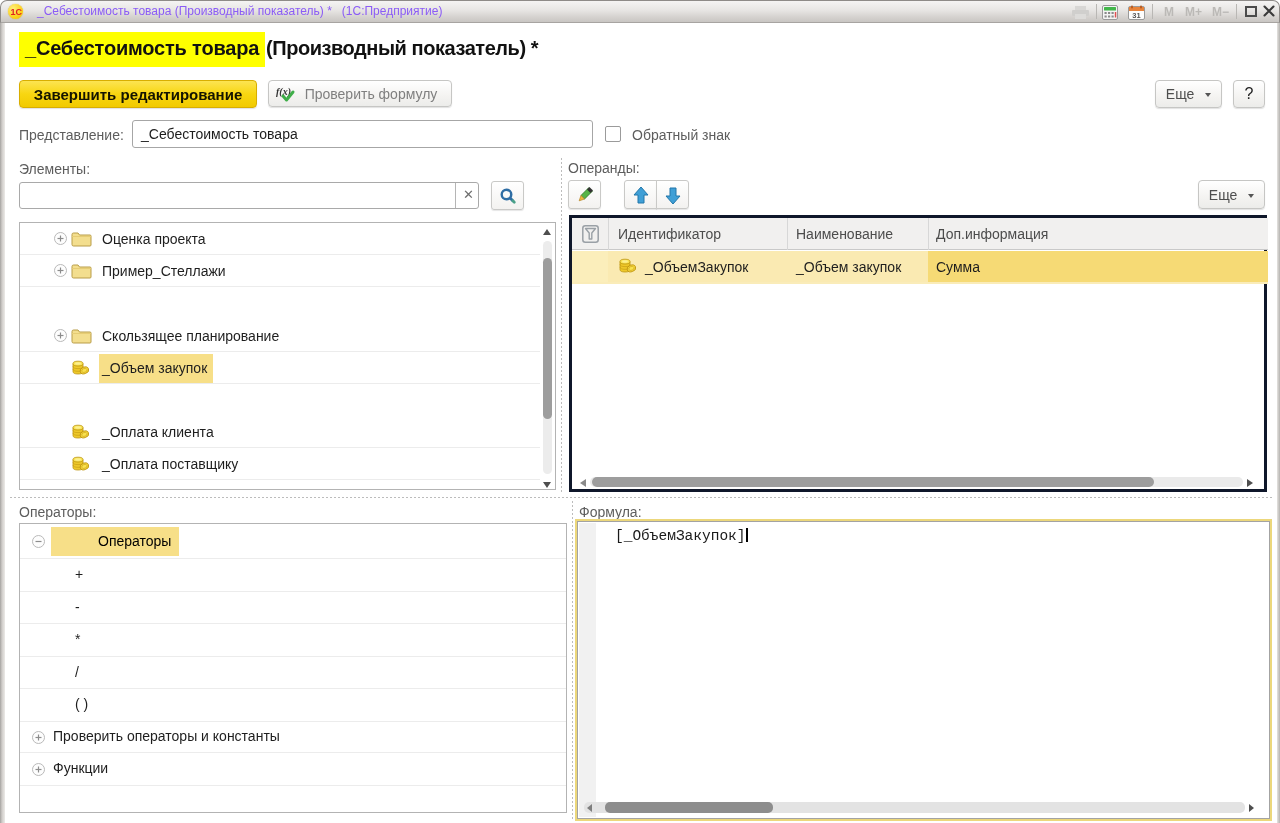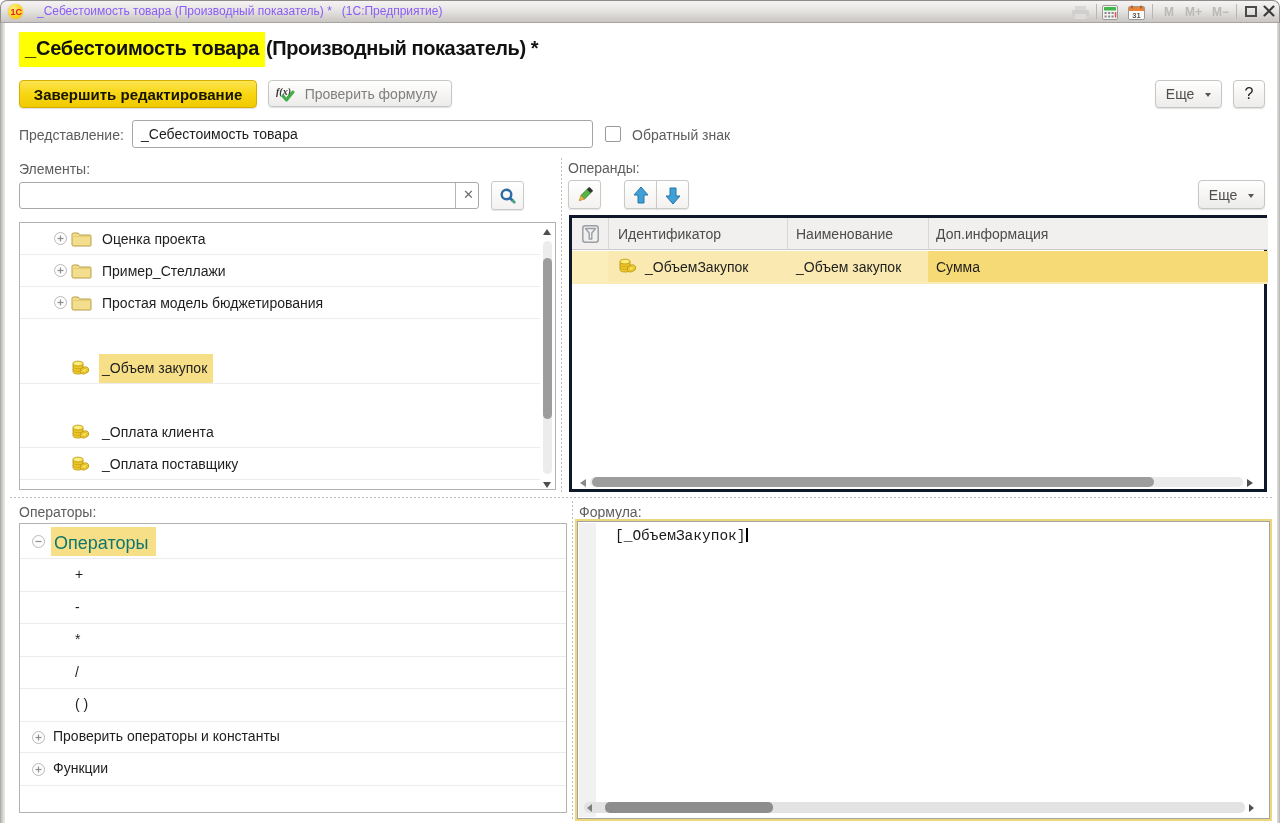--- a/index.html
+++ b/index.html
@@ -186,28 +186,28 @@
     </div>
 <div class="trow" style="top:32.2px;">
       <svg style="position:absolute;left:34px;top:9px;" width="13" height="13" viewBox="0 0 13 13">
         <use href="#expand"></use>
       </svg>
       <svg style="position:absolute;left:51px;top:7px;" width="21" height="17" viewBox="0 0 21 17">
         <use href="#folder"></use>
       </svg>
       <div class="txt">Пример_Стеллажи</div>
     </div>
-<div class="trow" style="top:64.4px;">
+<div class="trow" style="top:96.6px;">
       <svg style="position:absolute;left:34px;top:9px;" width="13" height="13" viewBox="0 0 13 13">
         <use href="#expand"></use>
       </svg>
       <svg style="position:absolute;left:51px;top:7px;" width="21" height="17" viewBox="0 0 21 17">
         <use href="#folder"></use>
       </svg>
-      <div class="txt">Простая модель бюджетирования</div>
+      <div class="txt">Скользящее планирование</div>
     </div>
 <div class="trow" style="top:128.8px;">
       <svg style="position:absolute;left:52px;top:8px;" width="17" height="16" viewBox="0 0 17 16">
         <use href="#coins"></use>
       </svg>
       <div class="hlgt" style="position:absolute;left:79px;top:2px;height:29px;">
         <span style="display:block;padding:6px 6px 0 3px;font-size:14px;color:#1e1e1e;white-space:nowrap;">_Объем закупок</span>
       </div>
     </div>
 <div class="trow" style="top:193.2px;">
@@ -288,21 +288,21 @@
 <div class="dash-v" style="left:561px;top:158px;height:335px;"></div>
 <div class="dash-v" style="left:572px;top:501px;height:320px;"></div>
 
 <div class="lbl" style="left:19px;top:504px;">Операторы:</div>
 <div class="listbox" id="opers">
 <div class="orow" style="top:0px;height:35px;">
       <svg style="position:absolute;left:12px;top:11.0px;" width="13" height="13" viewBox="0 0 13 13">
         <use href="#collapse"></use>
       </svg>
       <div class="hlgt" style="position:absolute;left:31px;top:3px;height:29px;">
-        <span style="display:block;padding:6px 8px 0 3px;font-size:18px;color:#0f766e;white-space:nowrap;">Операторы</span>
+        <span style="display:block;padding:6px 8px 0 3px;font-size:14px;color:#000000;white-space:nowrap;margin-left:44px;">Операторы</span>
       </div>
     </div>
 <div class="orow" style="top:35px;height:32.5px;">
       <div class="txt" style="left:55px;top:7.25px;">+</div>
     </div>
 <div class="orow" style="top:67.5px;height:32.5px;">
       <div class="txt" style="left:55px;top:7.25px;">-</div>
     </div>
 <div class="orow" style="top:100px;height:32.5px;">
       <div class="txt" style="left:55px;top:7.25px;">*</div>

